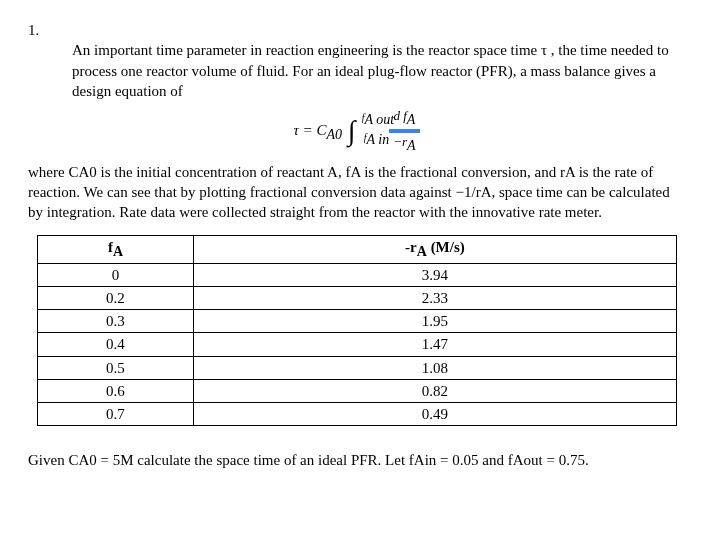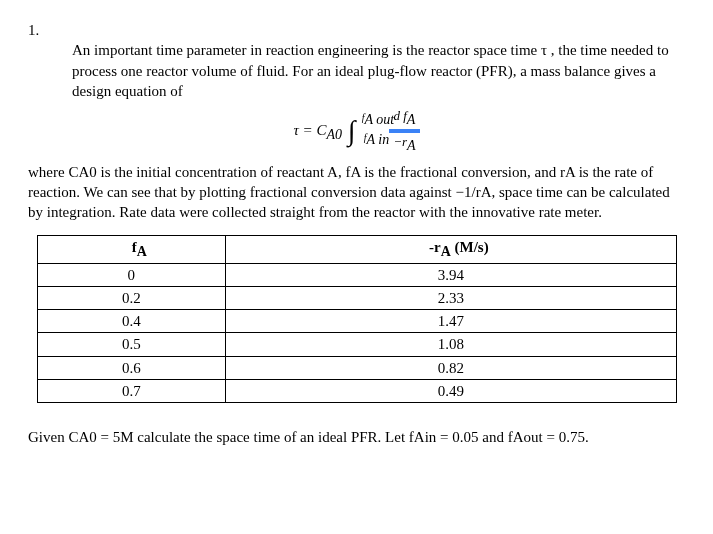--- a/index.html
+++ b/index.html
@@ -83,21 +83,20 @@
     font-size: 15px;
   }
   table.data th, table.data td {
     border: 1px solid #000;
     text-align: center;
     padding: 1px 0;
     font-weight: normal;
   }
   table.data th {
     font-weight: normal;
-    padding-left: 16px;
   }
   .given {
     margin-top: 24px;
   }
 </style>
 </head>
 <body>
 
 <div>
   <span class="problem-number">1.</span>
@@ -129,20 +128,24 @@
   <tbody>
       <tr>
         <td>0</td>
         <td>3.94</td>
       </tr>
       <tr>
         <td>0.2</td>
         <td>2.33</td>
       </tr>
       <tr>
+        <td>0.3</td>
+        <td>1.95</td>
+      </tr>
+      <tr>
         <td>0.4</td>
         <td>1.47</td>
       </tr>
       <tr>
         <td>0.5</td>
         <td>1.08</td>
       </tr>
       <tr>
         <td>0.6</td>
         <td>0.82</td>

